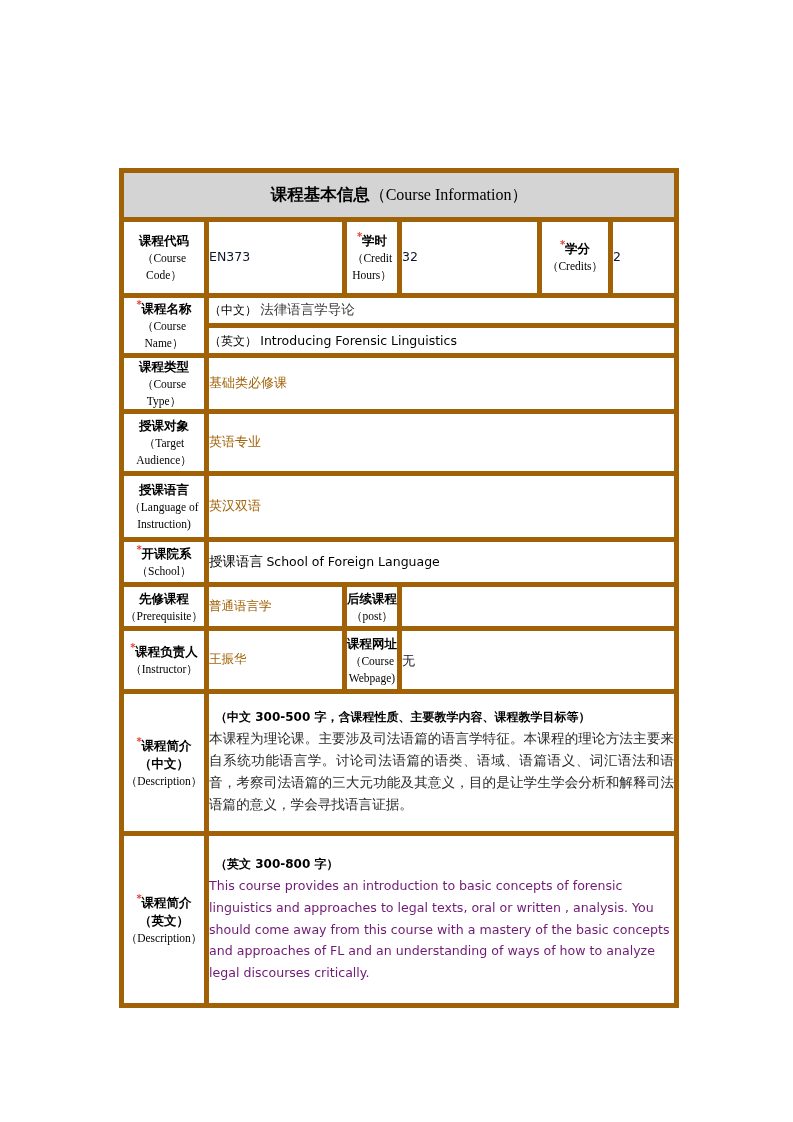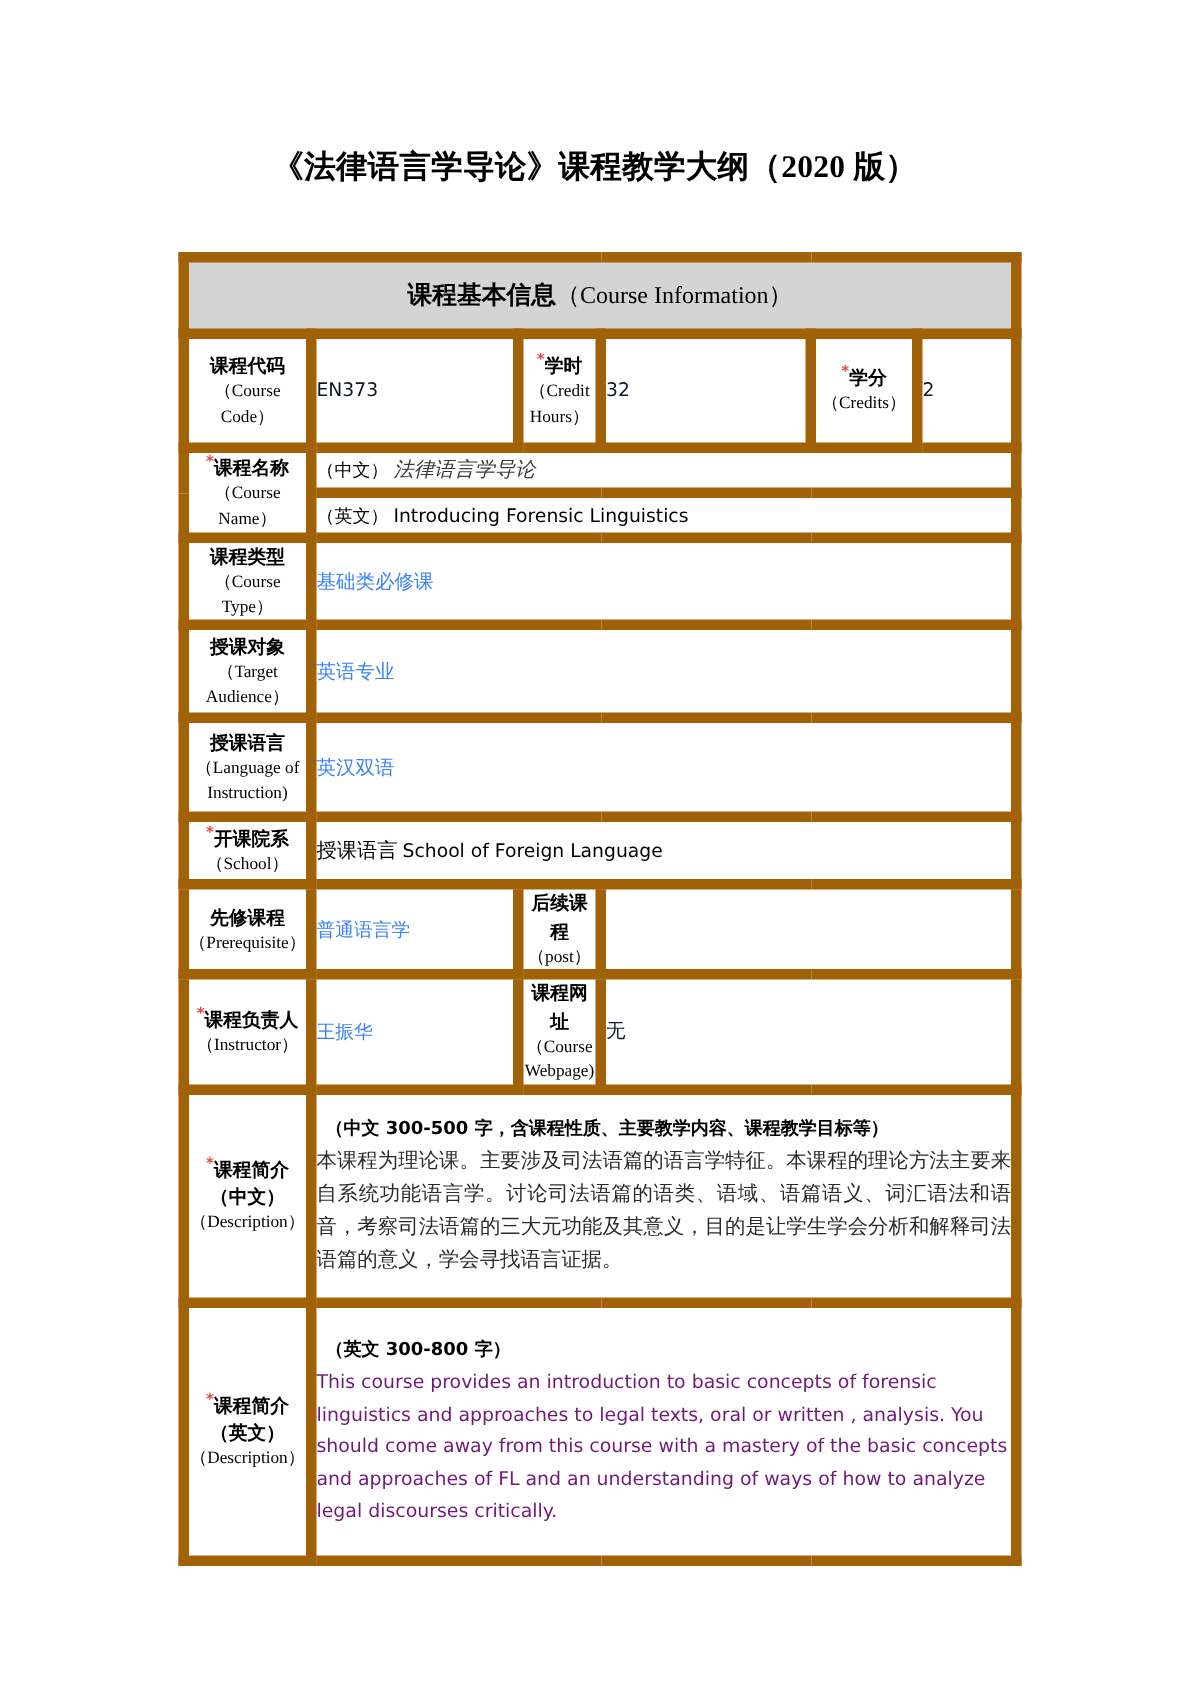--- a/index.html
+++ b/index.html
@@ -36,21 +36,21 @@
 
   table.info-table {
     position: absolute;
     left: 119px;
     top: 168px;
     width: 557px;
     border-collapse: collapse;
     table-layout: fixed;
   }
   table.info-table td {
-    border: 7px solid #a16207;
+    border: 5px solid #a16207;
     padding: 0;
     vertical-align: middle;
   }
 
   
   .tbl-header {
     background: #d4d4d4;
     text-align: center;
     height: 44px;
     font-size: 16.5px;
@@ -86,23 +86,23 @@
   }
 
   
   .val {
     font-size: 13px;
     padding: 3px 5px;
     vertical-align: middle;
     line-height: 1.5;
   }
   .val-cn {
-    font-family: Liberation Sans, sans-serif;
+    font-family: Liberation Mono, monospace;
     font-size: 13px;
-    color: #3b82f6;
+    color: #a16207;
   }
   .val-sans {
     font-family: "DejaVu Sans", "Liberation Sans", sans-serif;
     font-size: 12.5px;
     color: #0f172a;
   }
   .val-mixed {
     font-size: 13.5px;
   }
   .val-mixed .cn-part {
@@ -117,21 +117,20 @@
     font-size: 13px;
   }
   .name-line .tag {
     font-family: Liberation Mono, monospace;
     font-size: 12px;
   }
   .name-line .v-cn {
     font-family: "Liberation Serif", "DejaVu Serif", serif;
     color: #3a3a3a;
     font-size: 13.5px;
-    font-style: italic;
   }
   .name-line .v-en {
     font-family: "DejaVu Sans", "Liberation Sans", sans-serif;
     font-size: 12.5px;
     text-align: center;
   }
 
   
   .desc {
     padding: 4px 2px 4px 4px;
@@ -160,21 +159,20 @@
     line-height: 1.72;
     display: block;
     color: #701a75;
   }
 </style>
 </head>
 <body>
 
 <div class="page">
 
-  <div class="doc-title">《法律语言学导论》课程教学大纲（2020 版）</div>
 
   <table class="info-table">
     <colgroup>
       <col style="width:85px">
       <col style="width:138px">
       <col style="width:55px">
       <col style="width:140px">
       <col style="width:71px">
       <col style="width:66px">
     </colgroup>

